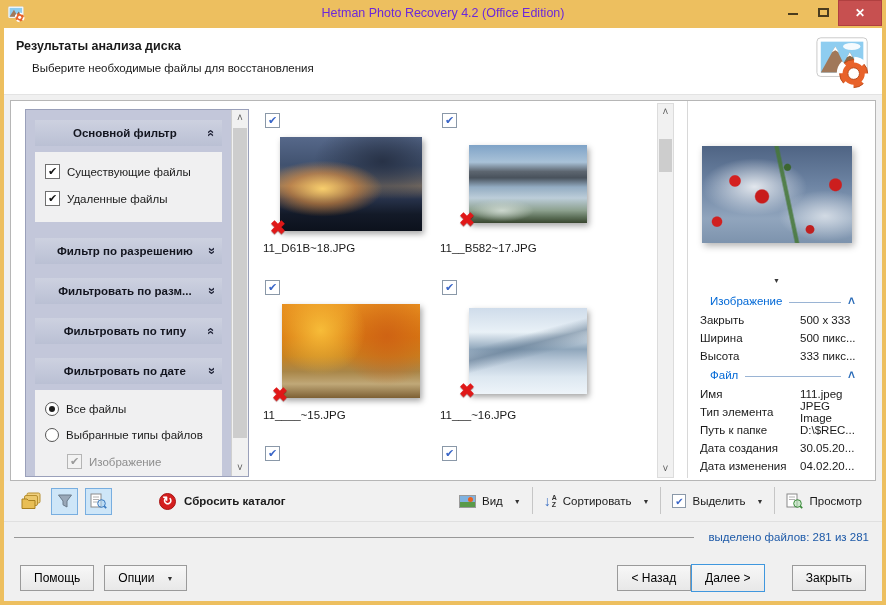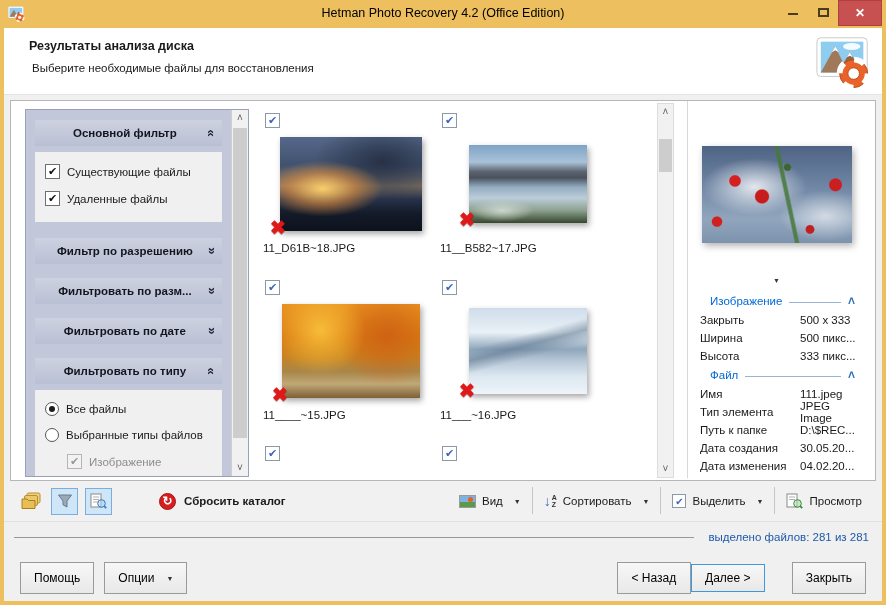--- a/index.html
+++ b/index.html
@@ -4,32 +4,32 @@
 <style>
   * { box-sizing: border-box; }
   html,body { margin:0; padding:0; }
   body { font-family:"Liberation Sans", sans-serif; color:#1a1a1a; }
 
   .window { position:relative; width:886px; height:605px; background:#edbf5f; overflow:hidden; font-size:12px; }
 
   
   .titlebar { position:absolute; top:0; left:0; right:0; height:28px; }
   .tb-icon { position:absolute; left:7px; top:4px; width:19px; height:19px; }
-  .tb-title { position:absolute; left:0; right:0; top:6px; text-align:center; font-size:12.5px; color:#000000; }
+  .tb-title { position:absolute; left:0; right:0; top:6px; text-align:center; font-size:12.5px; color:#6d28d9; }
   .tb-controls { position:absolute; right:4px; top:0; display:flex; align-items:flex-start; }
   .tb-btn { width:30px; height:24px; display:flex; align-items:center; justify-content:center; cursor:default; }
   .tb-btn .dash { width:10px; height:2px; background:#4a3c1e; margin-top:4px; }
   .tb-btn .box { width:11px; height:9px; border:2px solid #4a3c1e; background:transparent; }
   .tb-btn.close { width:44px; height:26px; background:#c75050; color:#fff; font-size:12px; font-weight:bold; border:1px solid #b04040; }
 
   
   .client { position:absolute; left:4px; right:4px; top:28px; bottom:4px; background:#f0f0f0; }
 
   .header { position:absolute; top:0; left:0; right:0; height:67px; background:#fff; border-bottom:1px solid #e3e3e3; }
-  .h-title { position:absolute; left:12px; top:11px; font-weight:bold; font-size:12.5px;margin-left:13px; }
+  .h-title { position:absolute; left:12px; top:11px; font-weight:bold; font-size:12.5px; }
   .h-sub   { position:absolute; left:28px; top:34px; font-size:11.5px; }
   .logo { position:absolute; right:9px; top:3px; width:58px; height:60px; }
 
   
   .main { position:absolute; left:6px; right:6px; top:72px; height:381px; background:#fff; border:1px solid #b6b6b6; }
 
   
   .sidebar { position:absolute; left:14px; top:8px; width:224px; bottom:3px; background:#c3c7da; border:1px solid #9aa0ba; overflow:hidden; }
   .side-content { position:absolute; left:0; top:0; right:17px; bottom:0; padding:10px 9px 0 9px; overflow:hidden; }
   .fheader { height:26px; display:flex; align-items:center; background:linear-gradient(#cdd1e0,#bac0d4); margin-bottom:14px; padding:0 8px; }
@@ -122,21 +122,21 @@
   .sort-ic { display:flex; align-items:center; gap:1px; }
   .sort-arr { color:#3b6fc4; font-size:14px; font-weight:bold; line-height:14px; }
   .sort-az { display:flex; flex-direction:column; font-size:7px; font-weight:bold; color:#333; line-height:7px; }
   .cb.small { width:14px; height:14px; font-size:10px; }
 
   
   .statusrow { position:absolute; left:10px; right:13px; top:495px; height:28px; display:flex; align-items:center; }
   .sline { flex:1; height:1px; background:#989898; margin-right:14px; }
   .stext { color:#1e5aa8; font-size:11.5px; }
   .btnrow { position:absolute; left:0; right:0; top:527px; height:46px; display:flex; align-items:center; padding:0 16px; }
-  .btn { height:32px; min-width:74px; padding:0 13px; background:linear-gradient(#f7f7f7,#e8e8e8); border:1px solid #9a9a9a; font-size:12px; display:flex; align-items:center; justify-content:center; gap:7px; }
+  .btn { height:26px; min-width:74px; padding:0 13px; background:linear-gradient(#f7f7f7,#e8e8e8); border:1px solid #9a9a9a; font-size:12px; display:flex; align-items:center; justify-content:center; gap:7px; }
   .btn.options { margin-left:10px; }
   .btn.accent { border:1px solid #3f97de; height:28px; }
   .btn.back { margin-right:0; }
   .btn.closebtn { margin-left:27px; }
   .flexspacer { flex:1; }
 </style>
 </head>
 <body>
 
 <div class="window">
@@ -212,27 +212,27 @@
             <span class="flabel">Фильтр по разрешению</span>
             <span class="chev down">«</span>
           </div>
 
           <div class="fheader">
             <span class="flabel">Фильтровать по разм...</span>
             <span class="chev down">«</span>
           </div>
 
           <div class="fheader">
+            <span class="flabel">Фильтровать по типу</span>
+            <span class="chev">«</span>
+          </div>
+
+          <div class="fheader">
             <span class="flabel">Фильтровать по дате</span>
             <span class="chev down">«</span>
-          </div>
-
-          <div class="fheader">
-            <span class="flabel">Фильтровать по типу</span>
-            <span class="chev">«</span>
           </div>
           <div class="fbox">
             <div class="crow">
               <span class="radio sel"></span>
               <span>Все файлы</span>
             </div>
             <div class="crow">
               <span class="radio"></span>
               <span>Выбранные типы файлов</span>
             </div>

